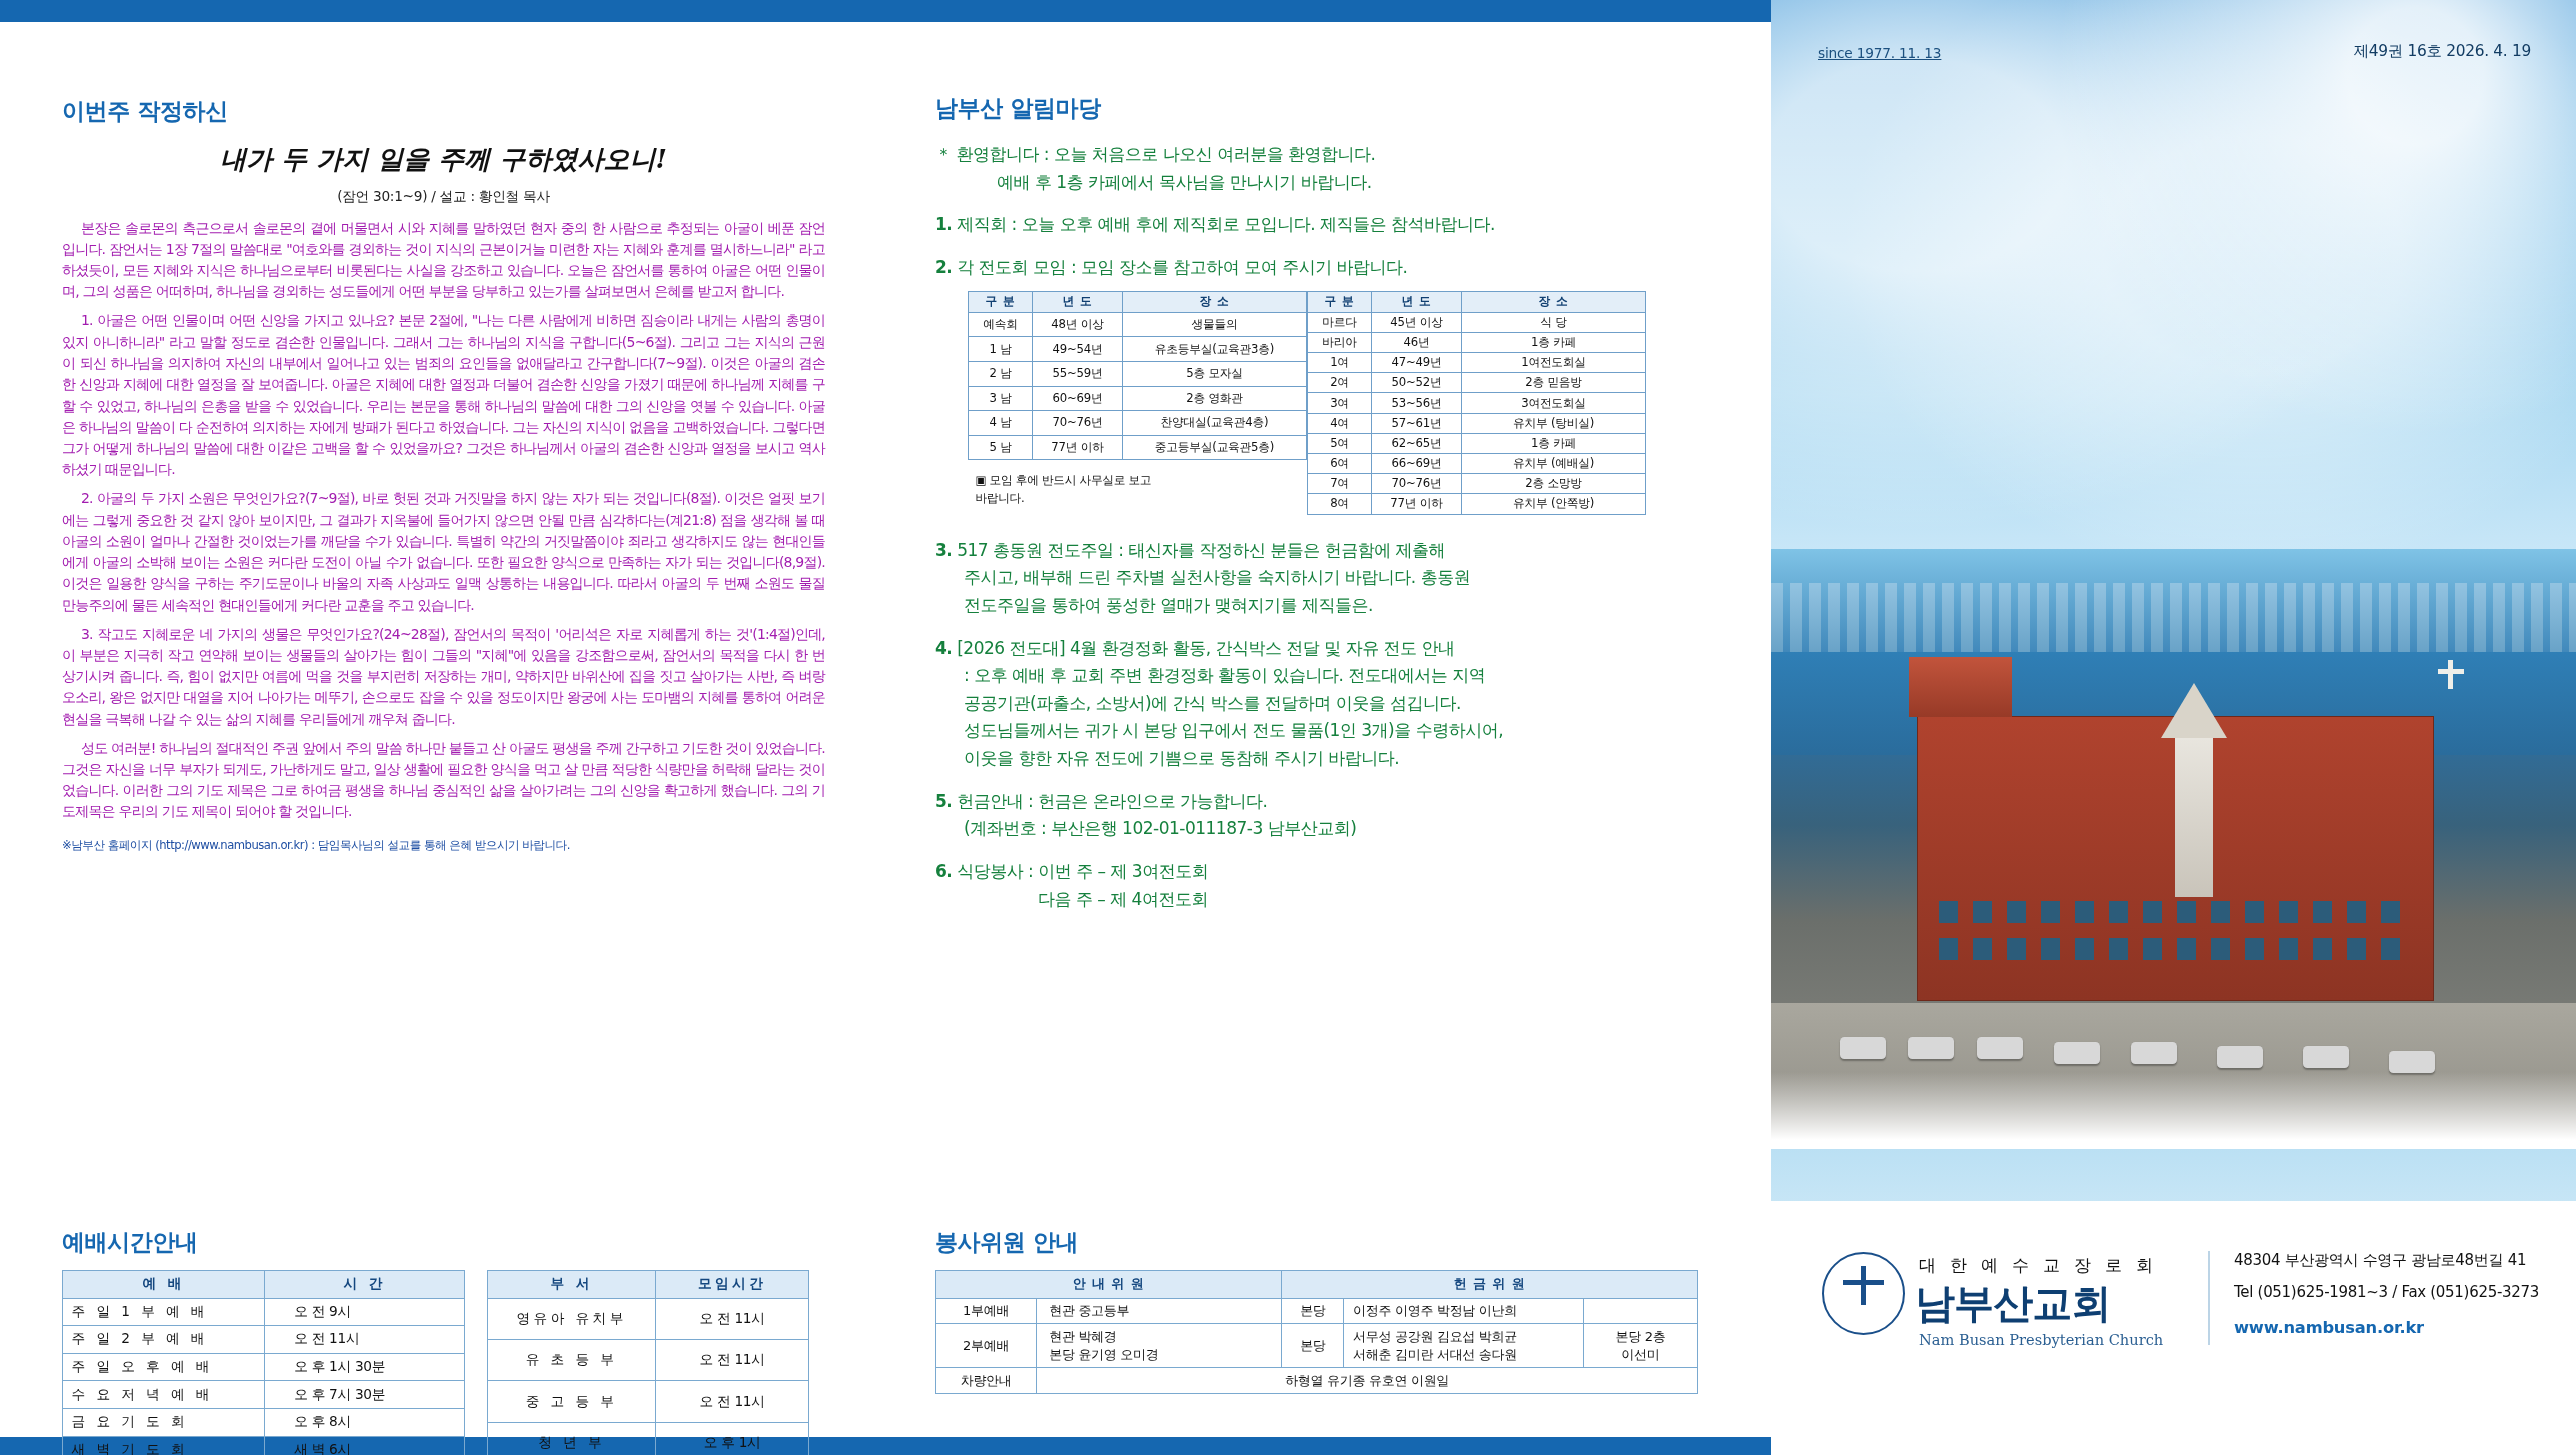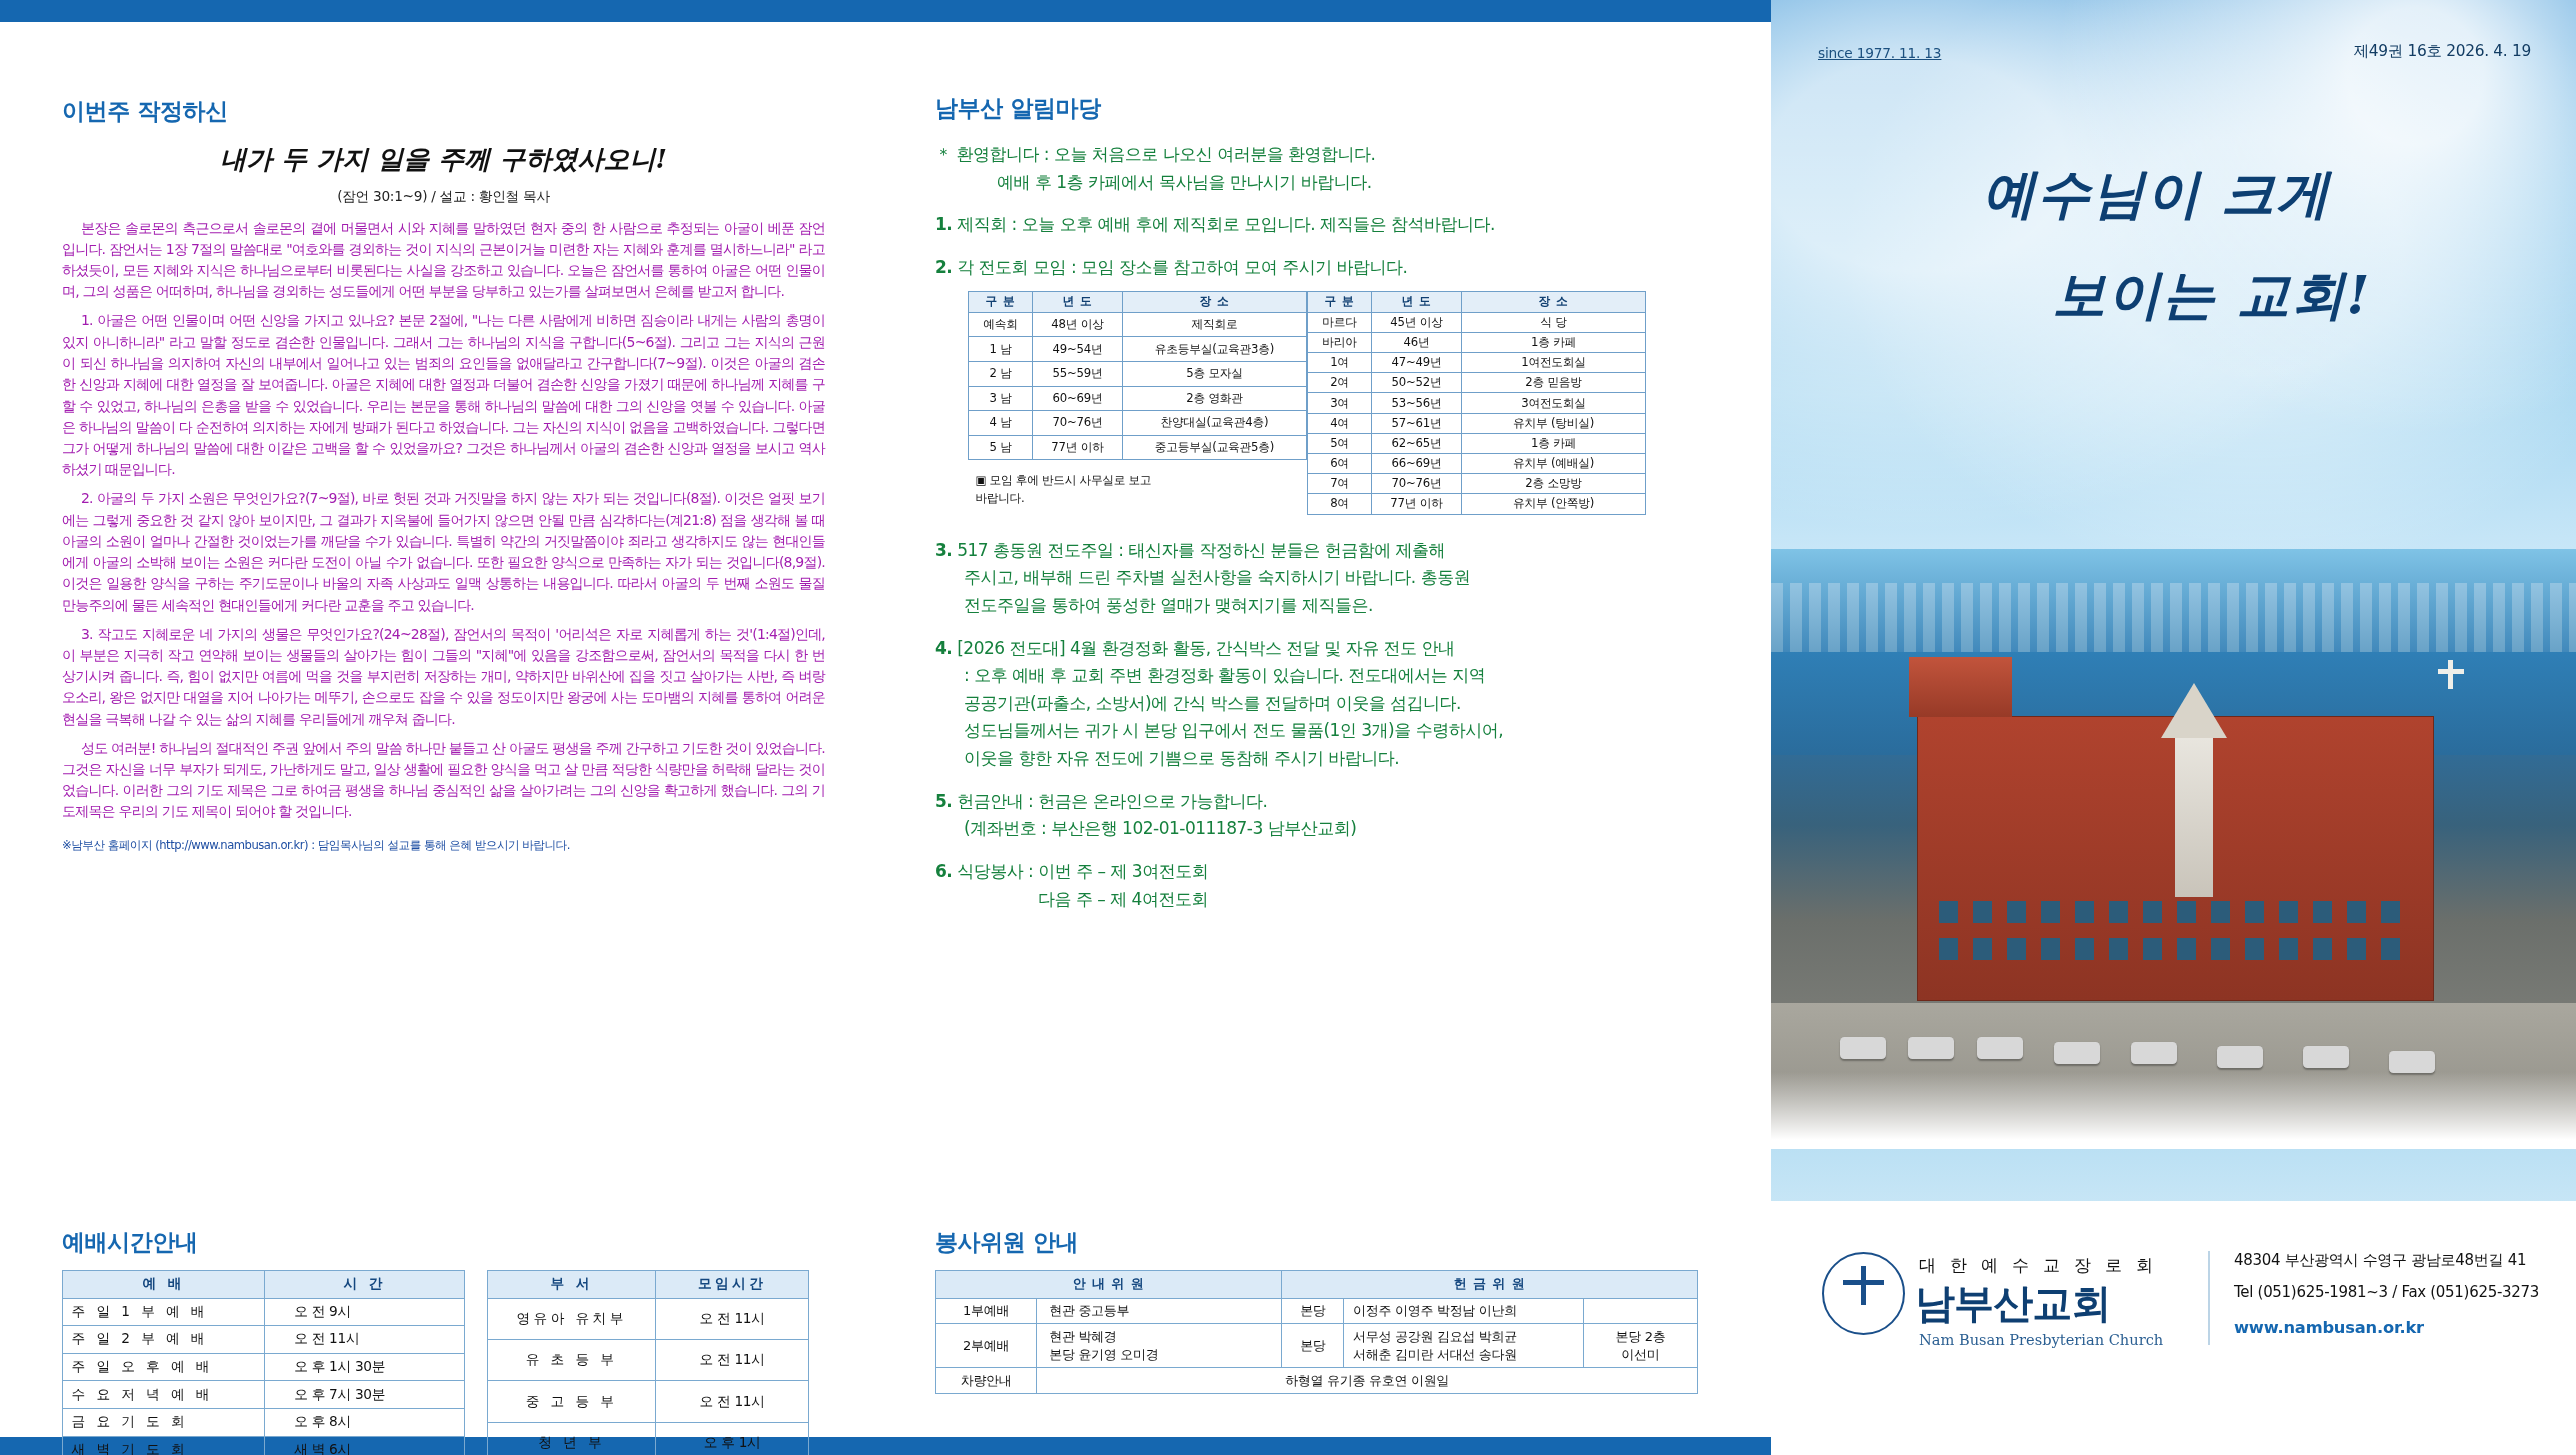--- a/index.html
+++ b/index.html
@@ -279,21 +279,21 @@
             <tr>
           <th class="c1">구 분</th>
           <th class="c2">년 도</th>
           <th class="c3">장  소</th>
         </tr>
           </thead>
         <tbody>
           <tr>
               <td>예속회</td>
               <td>48년 이상</td>
-              <td>제직회로</td>
+              <td>생물들의</td>
             </tr>
           <tr>
               <td>1 남</td>
               <td>49~54년</td>
               <td>유초등부실(교육관3층)</td>
             </tr>
           <tr>
               <td>2 남</td>
               <td>55~59년</td>
               <td>5층 모자실</td>
@@ -447,24 +447,20 @@
         </tr>
       </tbody>
     </table>
   </div>
 
   <div class="col-right">
     <div class="sky"></div>
     <div class="since">since 1977. 11. 13</div>
     <div class="issue">제49권 16호  2026. 4. 19</div>
 
-    <div class="cover-title">
-      <span class="l1">예수님이 크게</span>
-      <span class="l2">보이는 교회!</span>
-    </div>
 
     <div class="photo">
       <div class="skyline"></div>
       <div class="sea"></div>
       <div class="church">
         <div class="steeple">
           <div class="cross"></div>
         </div>
         <div class="winrow" style="top:184px;"></div>
         <div class="winrow" style="top:221px;"></div>

